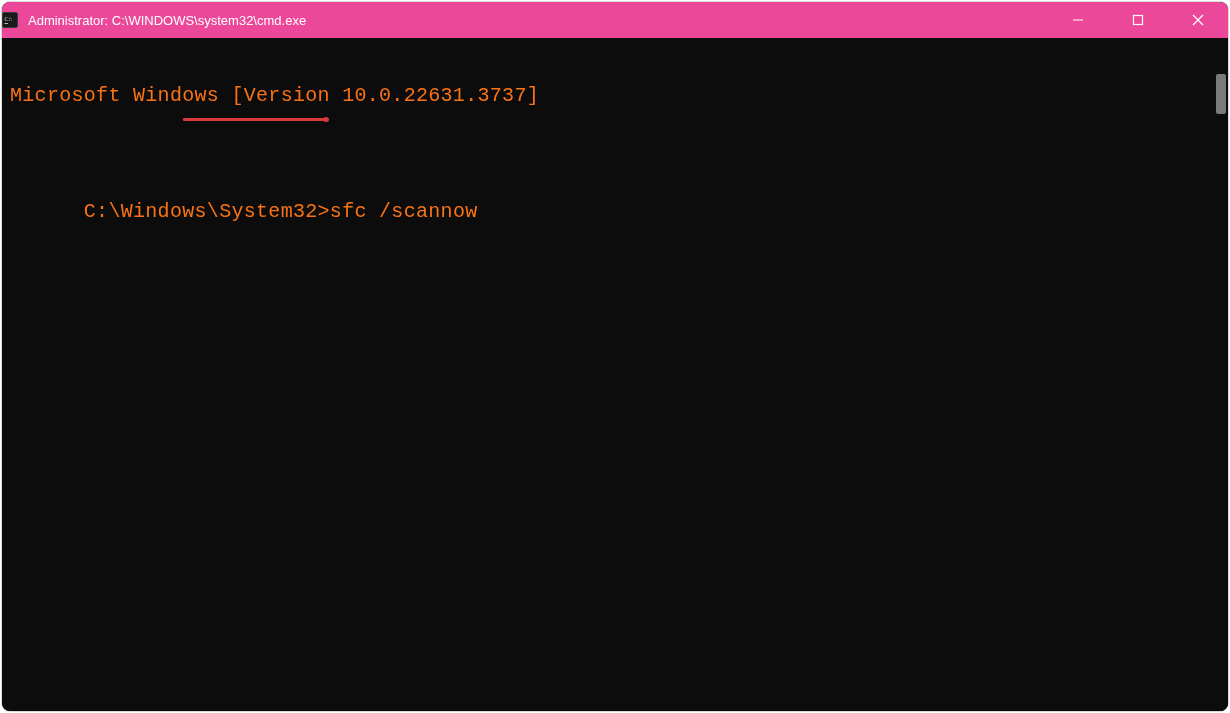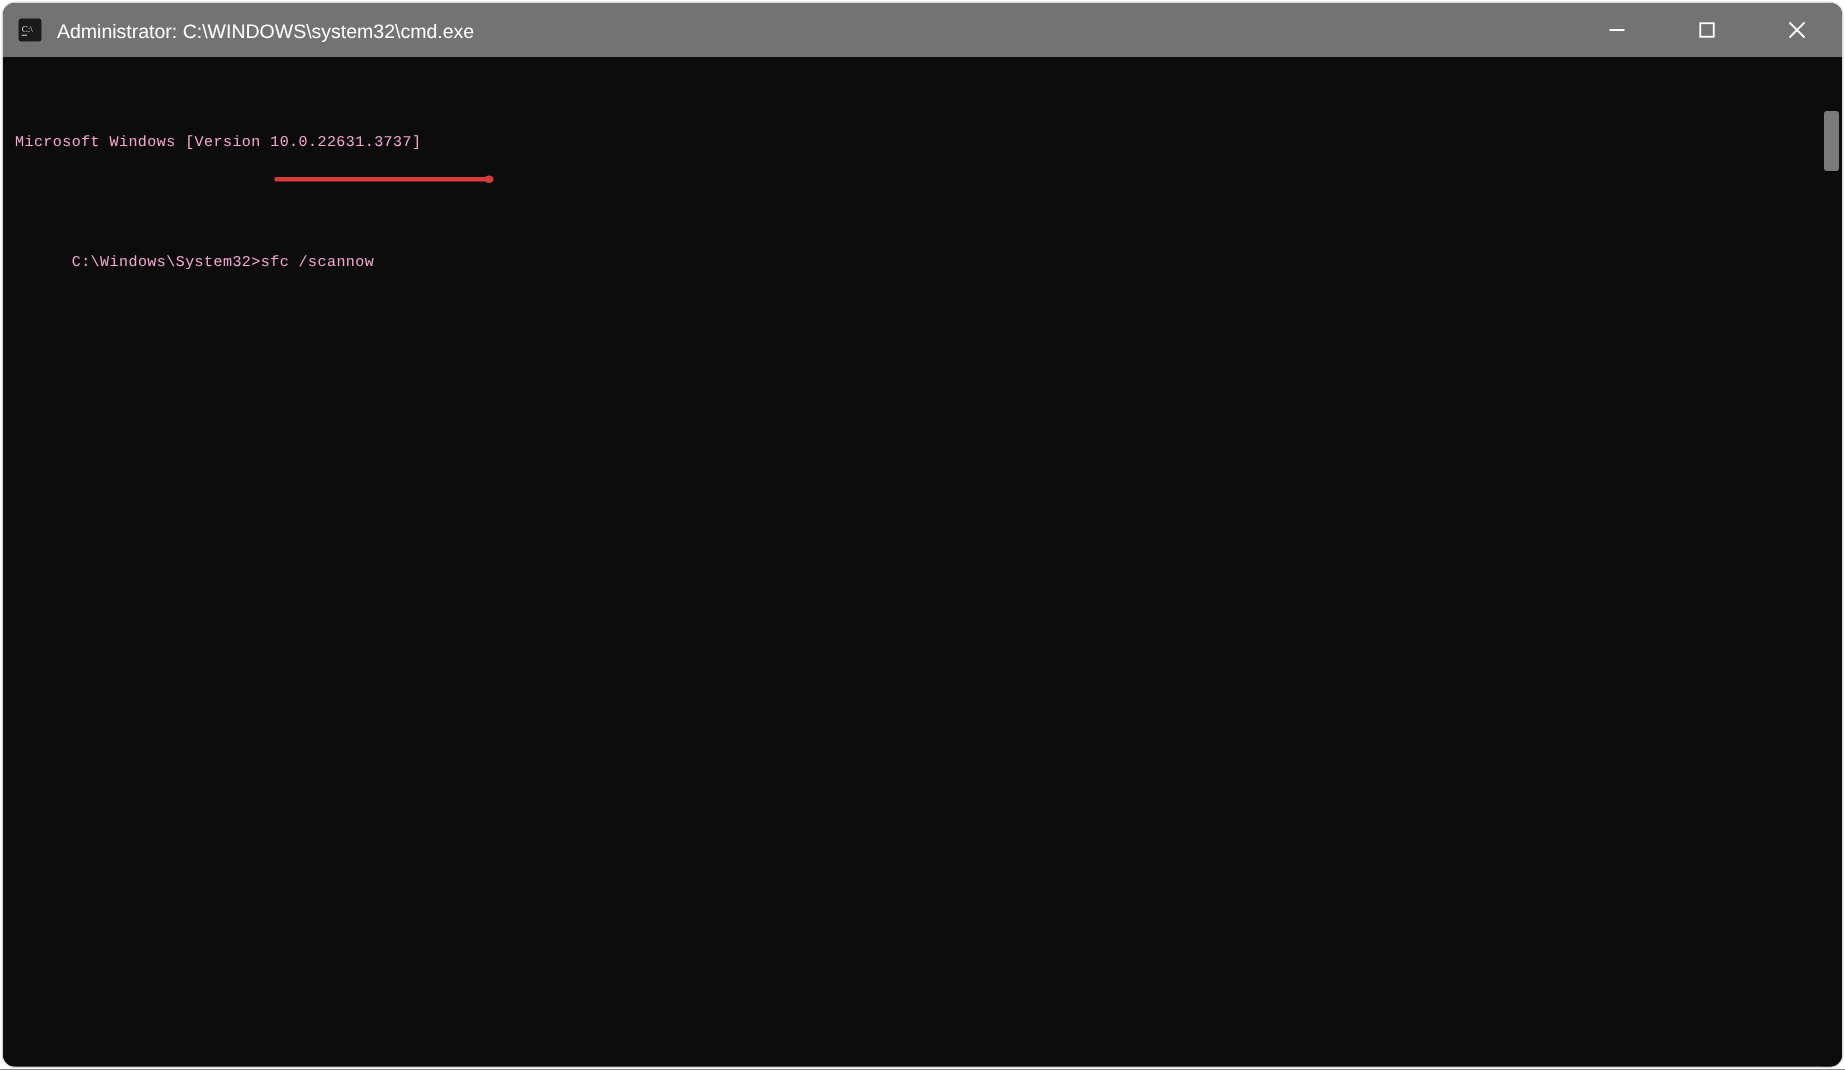--- a/index.html
+++ b/index.html
@@ -20,24 +20,23 @@
       margin: 2px;
       background: #0c0c0c;
       border-radius: 8px;
       overflow: hidden;
       display: flex;
       flex-direction: column;
       box-shadow: 0 0 0 1px rgba(0,0,0,0.15);
     }
     .titlebar {
       height: 36px;
-      background: #737373;
+      background: #ec4899;
       display: flex;
       align-items: center;
-      padding-left: 10px;
       color: #ffffff;
       font-size: 13px;
       user-select: none;
     }
     .titlebar-icon {
       width: 16px;
       height: 16px;
       margin-right: 10px;
       display: flex;
       align-items: center;
@@ -77,33 +76,34 @@
     .content-wrapper {
       flex: 1;
       display: flex;
       position: relative;
       background: #0c0c0c;
     }
     .terminal {
       flex: 1;
       padding: 8px 8px;
       font-family: Consolas, "Courier New", monospace;
-      font-size: 10px;
+      font-size: 20px;
       line-height: 20px;
-      color: #f9a8d4;
+      color: #f97316;
       white-space: pre;
       letter-spacing: 0.3px;
       position: relative;
     }
     .terminal-line {
       display: block;
     }
     .prompt-line {
       position: relative;
       display: inline-block;
+      margin-top: 36px;
     }
     .underline-annotation {
       position: absolute;
       height: 3px;
       background: #d93a3a;
       border-radius: 1px;
       left: 181px;
       top: 80px;
       width: 144px;
     }

